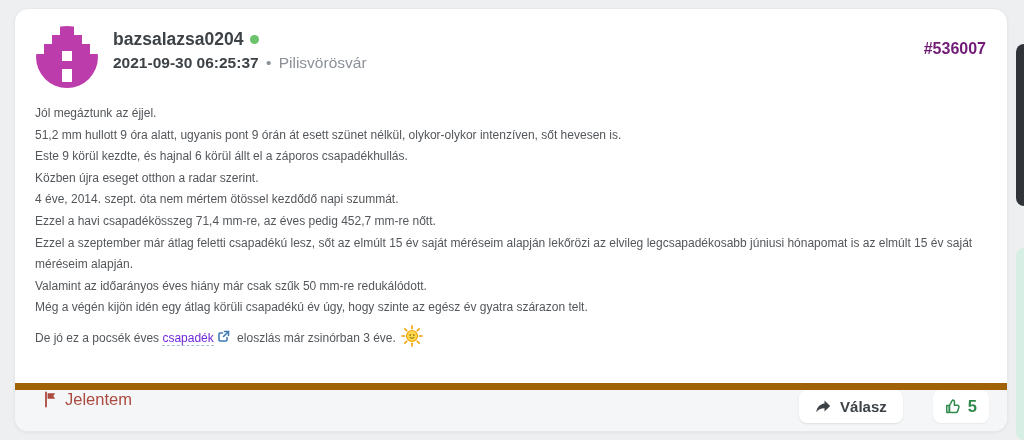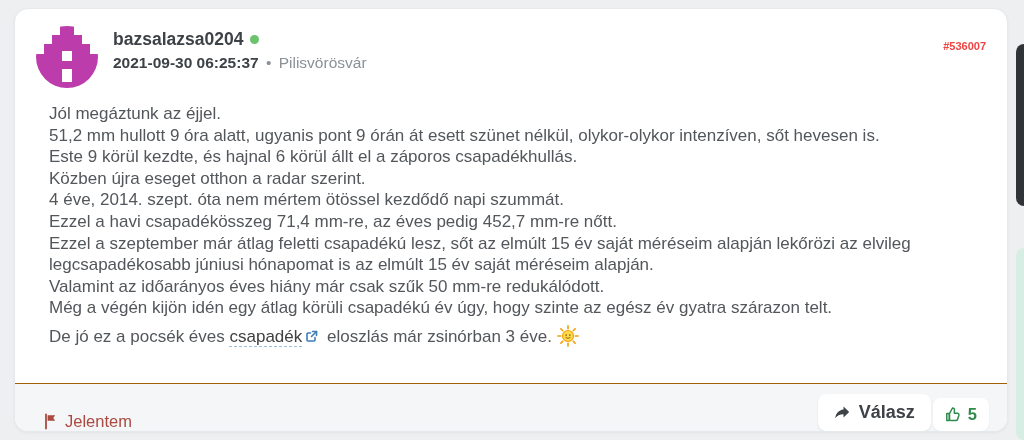--- a/index.html
+++ b/index.html
@@ -22,40 +22,40 @@
   .header { display:flex; align-items:flex-start; padding:16px 21px 0 20px; }
   .avatar { width:64px; height:64px; flex:0 0 64px; cursor:pointer; }
   .user-block { margin-left:14px; padding-top:4px; }
   .user-row { display:flex; align-items:center; }
   .username { font-size:17.5px; font-weight:bold; color:#3d4247; cursor:pointer; }
   .online-dot { width:9px; height:9px; border-radius:50%; background:#6cc36e; display:inline-block; margin-left:7px; }
   .meta-row { margin-top:4px; font-size:15.5px; color:#3d4247; }
   .timestamp { font-weight:bold; }
   .dot-sep { color:#8b9197; margin:0 3px; }
   .location { color:#8b9197; }
-  .post-id { margin-left:auto; padding-top:15px; color:#ef4444; font-weight:bold; font-size:11px; cursor:pointer; }
+  .post-id { margin-left:auto; padding-top:15px; color:#701a75; font-weight:bold; font-size:16px; cursor:pointer; }
 
   
-  .body { padding:14px 18px 0 34px; font-size:17px; line-height:21.6px; color:#53575b; flex:1; }
+  .body { padding:14px 18px 0 20px; font-size:12px; line-height:21.6px; color:#53575b; flex:1; }
   .post-line { }
   .last-line { margin-top:6px; }
-  .link { color:#404040; text-decoration:none; border-bottom:1px dashed #9fc0da; cursor:pointer;text-align:center; }
+  .link { color:#6d28d9; text-decoration:none; border-bottom:1px dashed #9fc0da; cursor:pointer;text-align:center; }
   .ext-icon { margin:0 4px 0 3px; vertical-align:-1px; }
   .sun-icon { vertical-align:-5px; margin-left:5px; }
 
   
   .footer {
-    height:48px; background:#f4f6f7; border-top:1px solid #a16207;
-    display:flex; align-items:flex-end; padding:0 18px 0 28px; gap:2px;
+    height:48px; background:#f4f6f7; border-top:7px solid #a16207;
+    display:flex; align-items:flex-start; padding:0 18px 0 28px; gap:30px;
   }
   .report { display:flex; align-items:center; gap:7px; color:#ab4a40; font-size:16.5px; cursor:pointer; }
   .spacer { flex:1; }
   .reply-btn {
     display:flex; align-items:center; gap:9px; background:#fff; border:none;
-    border-radius:8px; padding:8px 16px; font-weight:bold; font-size:18px; color:#3d4247;
+    border-radius:8px; padding:8px 16px; font-weight:bold; font-size:15px; color:#3d4247;
     box-shadow:0 1px 2px rgba(0,0,0,.10); cursor:pointer;
     font-family:"Liberation Sans", sans-serif;
   }
   .likes {
     display:flex; align-items:center; gap:6px; background:#fff; border-radius:8px;
     padding:7px 12px; color:#2f8a4c; font-weight:bold; font-size:16.5px; cursor:pointer;
     box-shadow:0 1px 2px rgba(0,0,0,.06);
   }
 
   

